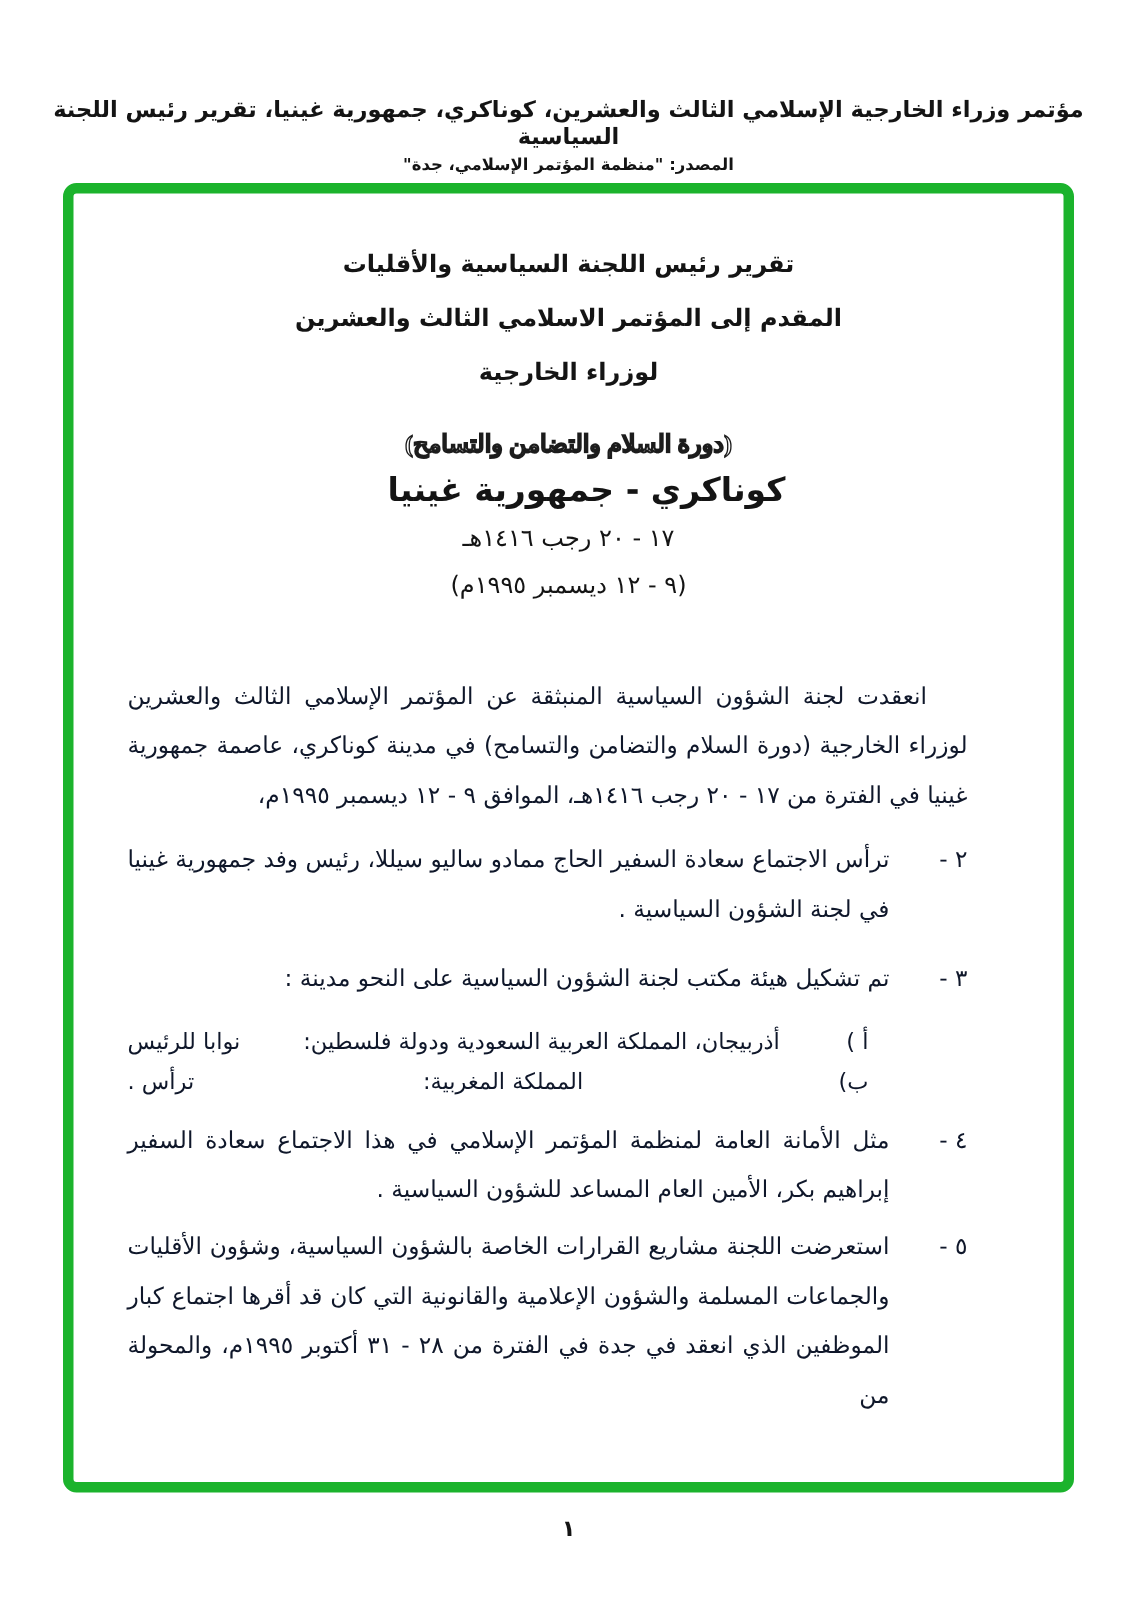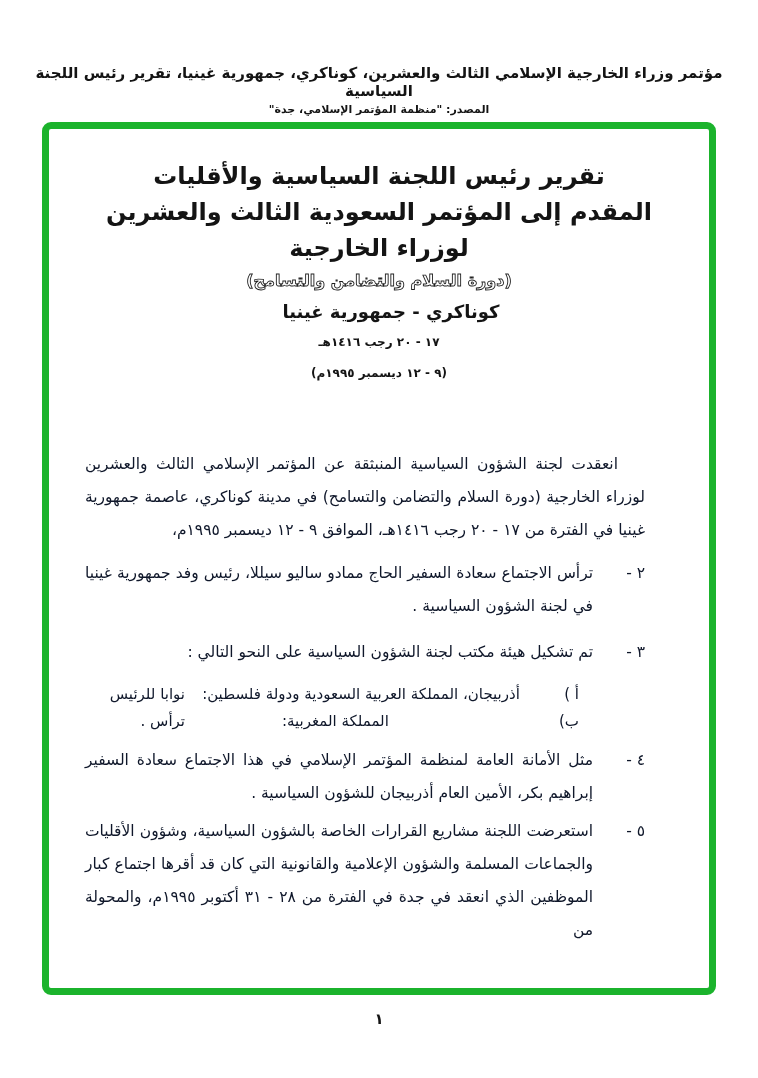--- a/index.html
+++ b/index.html
@@ -19,47 +19,47 @@
   
   .green-frame{
     position:absolute;left:42px;top:122px;width:660px;height:859px;
     border:7px solid #1bb32c;border-radius:9px;background:transparent;
   }
   
   .title-block{
     position:absolute;top:158px;left:42px;width:674px;
     text-align:center;direction:rtl;
   }
-  .title-line{font-size:24px;font-weight:bold;line-height:36px;}
+  .title-line{font-size:16px;font-weight:bold;line-height:36px;}
   .session-line{
-    font-size:16px;font-weight:bold;line-height:26px;margin-top:2px;
-    letter-spacing:1px;color:#2a2a2a;
+    font-size:16px;font-weight:bold;line-height:26px;margin-top:18px;
+    letter-spacing:1px;color:#2a2a2a;font-family:Liberation Serif, serif;
   }
   @supports (-webkit-text-stroke: 1px black){
     .session-line{color:#ffffff;-webkit-text-stroke:0.9px #1c1c1c;}
   }
-  .loc-line{font-size:18px;font-weight:bold;line-height:31px;margin-top:2px;padding-left:24px;}
-  .date-line{font-size:12px;font-weight:bold;line-height:31px;}
+  .loc-line{font-size:22px;font-weight:bold;line-height:31px;margin-top:2px;padding-left:24px;}
+  .date-line{font-size:16px;font-weight:normal;line-height:31px;}
   
   .body-text{
     position:absolute;top:448px;left:85px;width:560px;
     direction:rtl;font-size:15.5px;line-height:33px;color:#0f172a;
   }
   .para1{text-indent:27px;text-align:justify;margin:0 0 10px 0;}
   .item{display:flex;margin:0 0 13px 0;}
   .item-num{flex:none;width:52px;}
   .item-text{flex:1;text-align:justify;}
   .sub-rows{margin-top:12px;}
   .sub-row{display:flex;line-height:27px;font-size:15px;padding-right:14px;align-items:baseline;}
   .sub-marker{flex:none;width:42px;}
   .sub-country-a{flex:1;text-align:center;}
   .sub-country-b{flex:none;width:250px;text-align:left;}
   .sub-colon{flex:none;}
   .sub-spacer{flex:1;}
-  .sub-role{flex:none;width:100px;text-align:right;}
+  .sub-role{flex:none;width:100px;text-align:left;}
   .item-tight{margin-bottom:9px;}
   .item-tighter{margin-bottom:5px;}
   
   .page-number{
     position:absolute;top:1010px;left:0;width:100%;
     text-align:center;font-size:15px;font-weight:bold;
   }
 </style>
 </head>
 <body>
@@ -68,61 +68,61 @@
 
   <div class="doc-header">
     <div class="hline1">مؤتمر وزراء الخارجية الإسلامي الثالث والعشرين، كوناكري، جمهورية غينيا، تقرير رئيس اللجنة السياسية</div>
     <div class="hline2">المصدر:  "منظمة المؤتمر الإسلامي، جدة"</div>
   </div>
 
   <div class="green-frame"></div>
 
   <div class="title-block">
     <div class="title-line">تقرير رئيس اللجنة السياسية والأقليات</div>
-    <div class="title-line">المقدم إلى المؤتمر السعودية الثالث والعشرين</div>
+    <div class="title-line">المقدم إلى المؤتمر الاسلامي الثالث والعشرين</div>
     <div class="title-line">لوزراء الخارجية</div>
     <div class="session-line">(دورة السلام والتضامن والتسامح)</div>
     <div class="loc-line">كوناكري - جمهورية غينيا</div>
     <div class="date-line">١٧ - ٢٠ رجب ١٤١٦هـ</div>
     <div class="date-line">(٩ - ١٢ ديسمبر ١٩٩٥م)</div>
   </div>
 
   <div class="body-text">
 
     <p class="para1">انعقدت لجنة الشؤون السياسية المنبثقة عن المؤتمر الإسلامي الثالث والعشرين لوزراء الخارجية (دورة السلام والتضامن والتسامح) في مدينة كوناكري، عاصمة جمهورية غينيا في الفترة من ١٧ - ٢٠ رجب ١٤١٦هـ، الموافق ٩ - ١٢ ديسمبر ١٩٩٥م،</p>
 
     <div class="item">
       <span class="item-num">٢ -</span>
       <div class="item-text">ترأس الاجتماع سعادة السفير الحاج ممادو ساليو سيللا، رئيس وفد جمهورية غينيا في لجنة الشؤون السياسية .</div>
     </div>
 
     <div class="item item-tight">
       <span class="item-num">٣ -</span>
       <div class="item-text">
-        <div>تم تشكيل هيئة مكتب لجنة الشؤون السياسية على النحو التالي :</div>
+        <div>تم تشكيل هيئة مكتب لجنة الشؤون السياسية على النحو مدينة :</div>
         <div class="sub-rows">
           <div class="sub-row">
             <span class="sub-marker">أ )</span>
             <span class="sub-country-a">أذربيجان، المملكة العربية السعودية ودولة فلسطين:</span>
             <span class="sub-role">نوابا للرئيس</span>
           </div>
           <div class="sub-row">
             <span class="sub-marker">ب)</span>
             <span class="sub-country-b">المملكة المغربية</span>
             <span class="sub-colon">:</span>
             <span class="sub-spacer"></span>
             <span class="sub-role">ترأس .</span>
           </div>
         </div>
       </div>
     </div>
 
     <div class="item item-tighter">
       <span class="item-num">٤ -</span>
-      <div class="item-text">مثل الأمانة العامة لمنظمة المؤتمر الإسلامي في هذا الاجتماع سعادة السفير إبراهيم بكر، الأمين العام أذربيجان للشؤون السياسية .</div>
+      <div class="item-text">مثل الأمانة العامة لمنظمة المؤتمر الإسلامي في هذا الاجتماع سعادة السفير إبراهيم بكر، الأمين العام المساعد للشؤون السياسية .</div>
     </div>
 
     <div class="item">
       <span class="item-num">٥ -</span>
       <div class="item-text">استعرضت اللجنة مشاريع القرارات الخاصة بالشؤون السياسية، وشؤون الأقليات والجماعات المسلمة والشؤون الإعلامية والقانونية التي كان قد أقرها اجتماع كبار الموظفين الذي انعقد في جدة في الفترة من ٢٨ - ٣١ أكتوبر ١٩٩٥م، والمحولة من</div>
     </div>
 
   </div>
 
   <div class="page-number">١</div>

